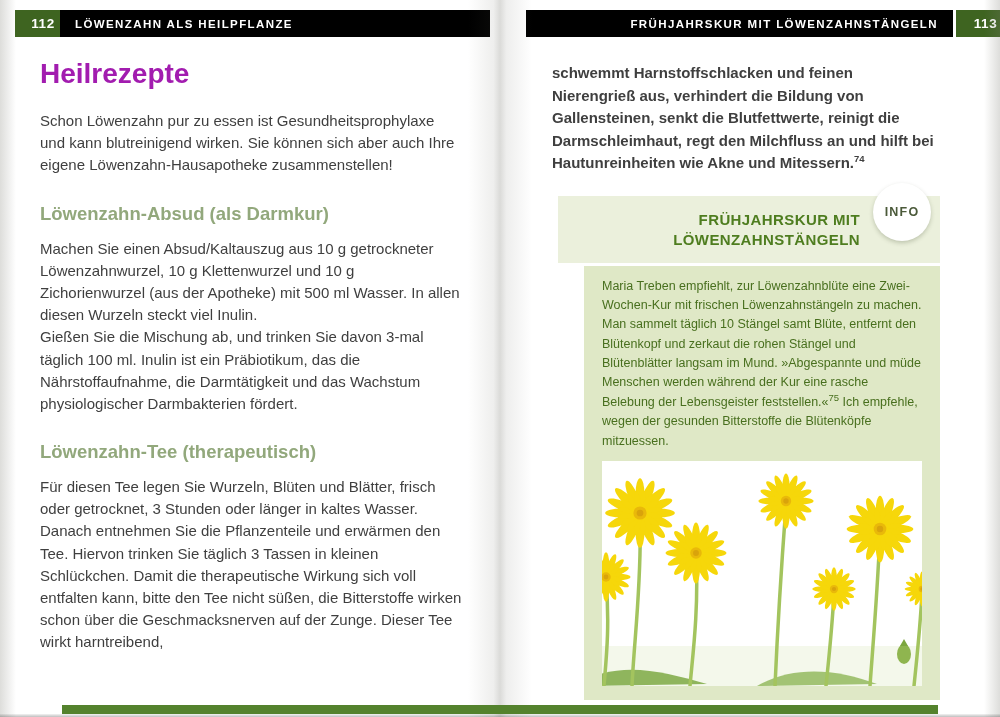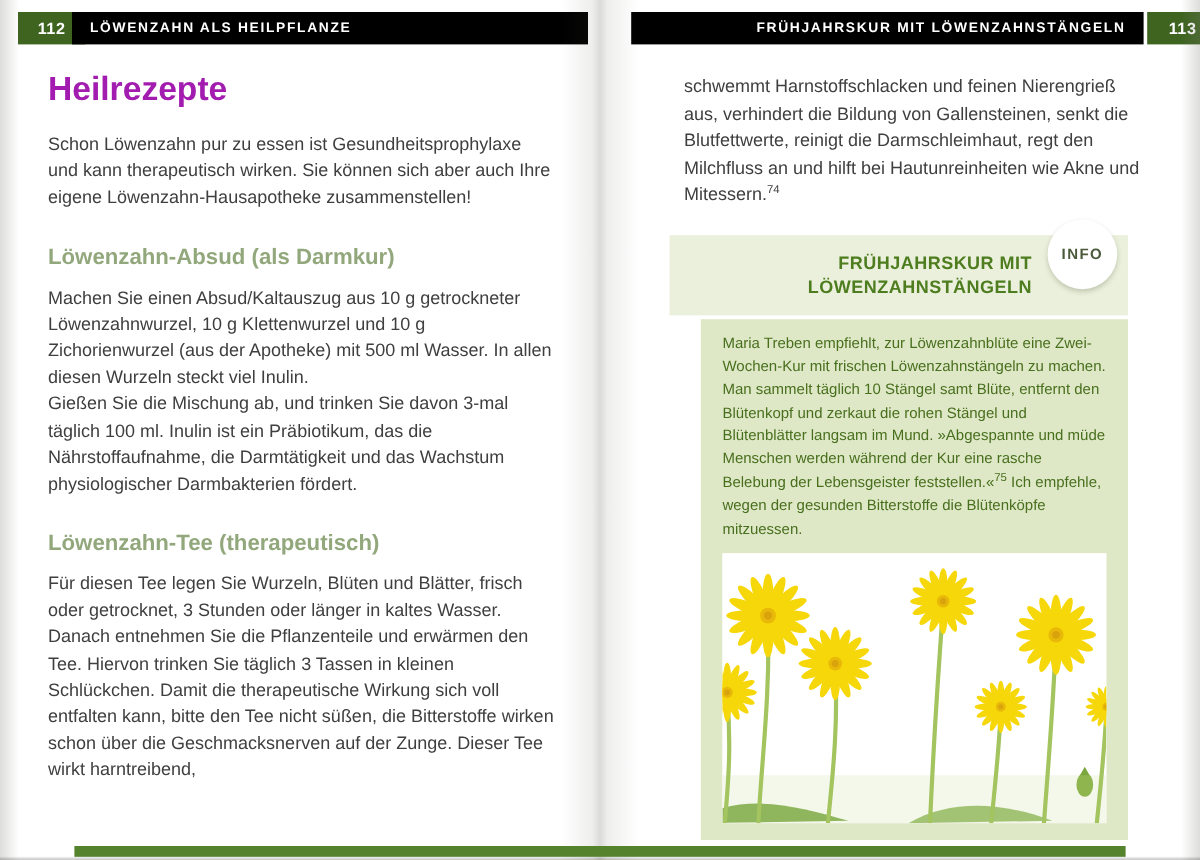--- a/index.html
+++ b/index.html
@@ -61,22 +61,22 @@
     white-space:pre-line;
   }
   .intro-text { margin-bottom:24px; }
   .section-heading {
     margin:26px 0 13px 0;
     font-size:18.5px; font-weight:bold; color:#92a87c;
   }
 
   
   .right-para {
-    position:absolute; left:570px; top:62px; width:382px;
-    font-size:15px; line-height:1.5; color:#3f3f3f; margin:0;
+    position:absolute; left:552px; top:62px; width:382px;
+    font-size:15px; line-height:1.5; color:#3f3f3f; margin:0;font-weight:bold;
   }
   sup.footnote {
     font-size:9.5px; line-height:0; vertical-align:super;
   }
 
   .info-box {
     position:absolute; left:558px; top:196px; width:382px;
   }
   .info-box-header {
     background:#ebf0dc;
@@ -129,21 +129,21 @@
 
 <div class="spread">
 
   <div class="pagenum pagenum-left">112</div>
   <div class="headerbar headerbar-left">LÖWENZAHN ALS HEILPFLANZE</div>
   <div class="headerbar headerbar-right">FRÜHJAHRSKUR MIT LÖWENZAHNSTÄNGELN</div>
   <div class="pagenum pagenum-right">113</div>
 
   <div class="left-content">
     <h1 class="page-title">Heilrezepte</h1>
-    <p class="body-text intro-text">Schon Löwenzahn pur zu essen ist Gesundheitsprophylaxe und kann therapeutisch wirken. Sie können sich aber auch Ihre eigene Löwenzahn-Hausapotheke zusammenstellen!</p>
+    <p class="body-text intro-text">Schon Löwenzahn pur zu essen ist Gesundheitsprophylaxe und kann blutreinigend wirken. Sie können sich aber auch Ihre eigene Löwenzahn-Hausapotheke zusammenstellen!</p>
 
     <h2 class="section-heading">Löwenzahn-Absud (als Darmkur)</h2>
     <p class="body-text">Machen Sie einen Absud/Kaltauszug aus 10 g getrockneter Löwenzahnwurzel, 10 g Klettenwurzel und 10 g Zichorienwurzel (aus der Apotheke) mit 500 ml Wasser. In allen diesen Wurzeln steckt viel Inulin.
 Gießen Sie die Mischung ab, und trinken Sie davon 3-mal täglich 100 ml. Inulin ist ein Präbiotikum, das die Nährstoffaufnahme, die Darmtätigkeit und das Wachstum physiologischer Darmbakterien fördert.</p>
 
     <h2 class="section-heading">Löwenzahn-Tee (therapeutisch)</h2>
     <p class="body-text">Für diesen Tee legen Sie Wurzeln, Blüten und Blätter, frisch oder getrocknet, 3 Stunden oder länger in kaltes Wasser. Danach entnehmen Sie die Pflanzenteile und erwärmen den Tee. Hiervon trinken Sie täglich 3 Tassen in kleinen Schlückchen. Damit die therapeutische Wirkung sich voll entfalten kann, bitte den Tee nicht süßen, die Bitterstoffe wirken schon über die Geschmacksnerven auf der Zunge. Dieser Tee wirkt harntreibend,</p>
   </div>
 
   <p class="right-para"><span>schwemmt Harnstoffschlacken und feinen Nierengrieß aus, verhindert die Bildung von Gallensteinen, senkt die Blutfettwerte, reinigt die Darmschleimhaut, regt den Milchfluss an und hilft bei Hautunreinheiten wie Akne und Mitessern.</span><sup class="footnote">74</sup></p>

